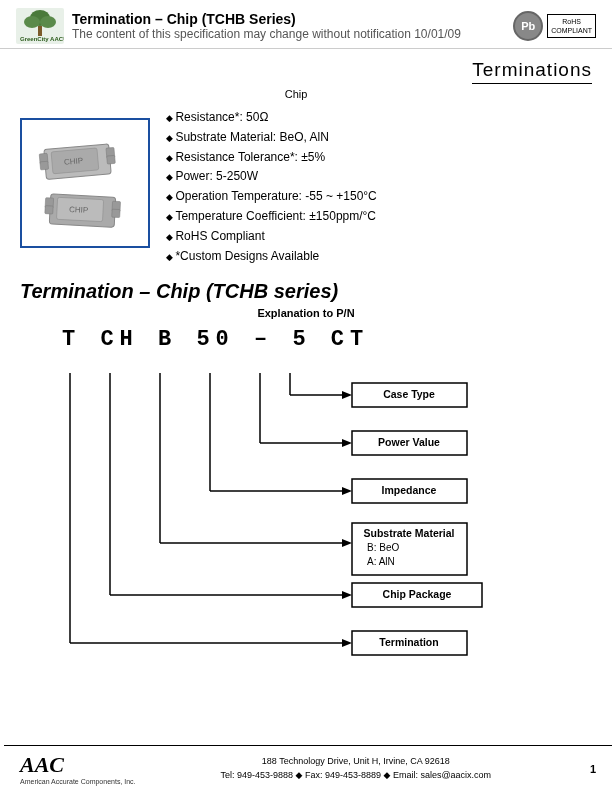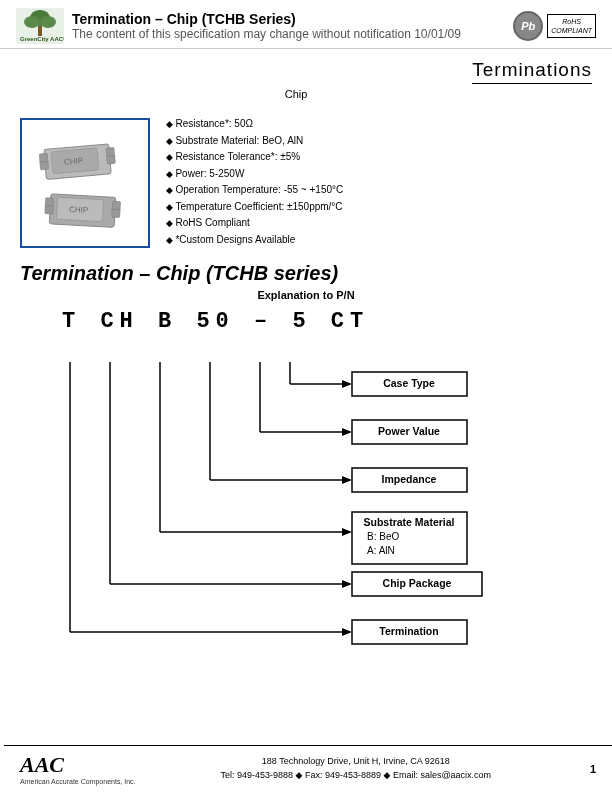--- a/index.html
+++ b/index.html
@@ -37,21 +37,20 @@
       font-weight: bold;
     }
     .header-subtitle {
       font-size: 12px;
       color: #555;
     }
     .header-right {
       display: flex;
       align-items: center;
       gap: 4px;
-      font-style: italic;
     }
     .pb-badge {
       width: 30px;
       height: 30px;
       border-radius: 50%;
       background: #888;
       display: flex;
       align-items: center;
       justify-content: center;
       font-size: 11px;
@@ -106,23 +105,22 @@
       margin-top: 10px;
     }
     .chip-svg {
       width: 110px;
       height: 110px;
     }
 
     
     .specs-list {
       list-style: none;
-      font-size: 10px;
+      font-size: 12px;
       line-height: 1.65;
-      margin-top: 8px;
     }
     .specs-list li::before {
       content: "◆ ";
       font-size: 9px;
     }
 
     
     .section-title {
       font-size: 20px;
       font-style: italic;
@@ -260,21 +258,21 @@
     <li>RoHS Compliant</li>
     <li>*Custom Designs Available</li>
   </ul>
 </div>
 
 <div class="section-title">Termination – Chip (TCHB series)</div>
 
 <div class="pn-area">
   <div class="explanation-title">Explanation to P/N</div>
 
-  <div style="padding-left: 30px; margin-bottom: 20px;">
+  <div style="padding-left: 30px; margin-bottom: 13px;">
     <span style="font-size:22px; font-weight:bold; font-family:'Courier New',monospace; letter-spacing:6px;">T CH B 50 – 5 CT</span>
   </div>
 
   <div class="diagram-container">
     <svg width="572" height="310" xmlns="http://www.w3.org/2000/svg">
 
       <line x1="258" y1="8" x2="258" y2="30" stroke="#000" stroke-width="1.5"></line>
       <line x1="258" y1="30" x2="310" y2="30" stroke="#000" stroke-width="1.5"></line>
       <polygon points="310,26 320,30 310,34" fill="#000"></polygon>
 

